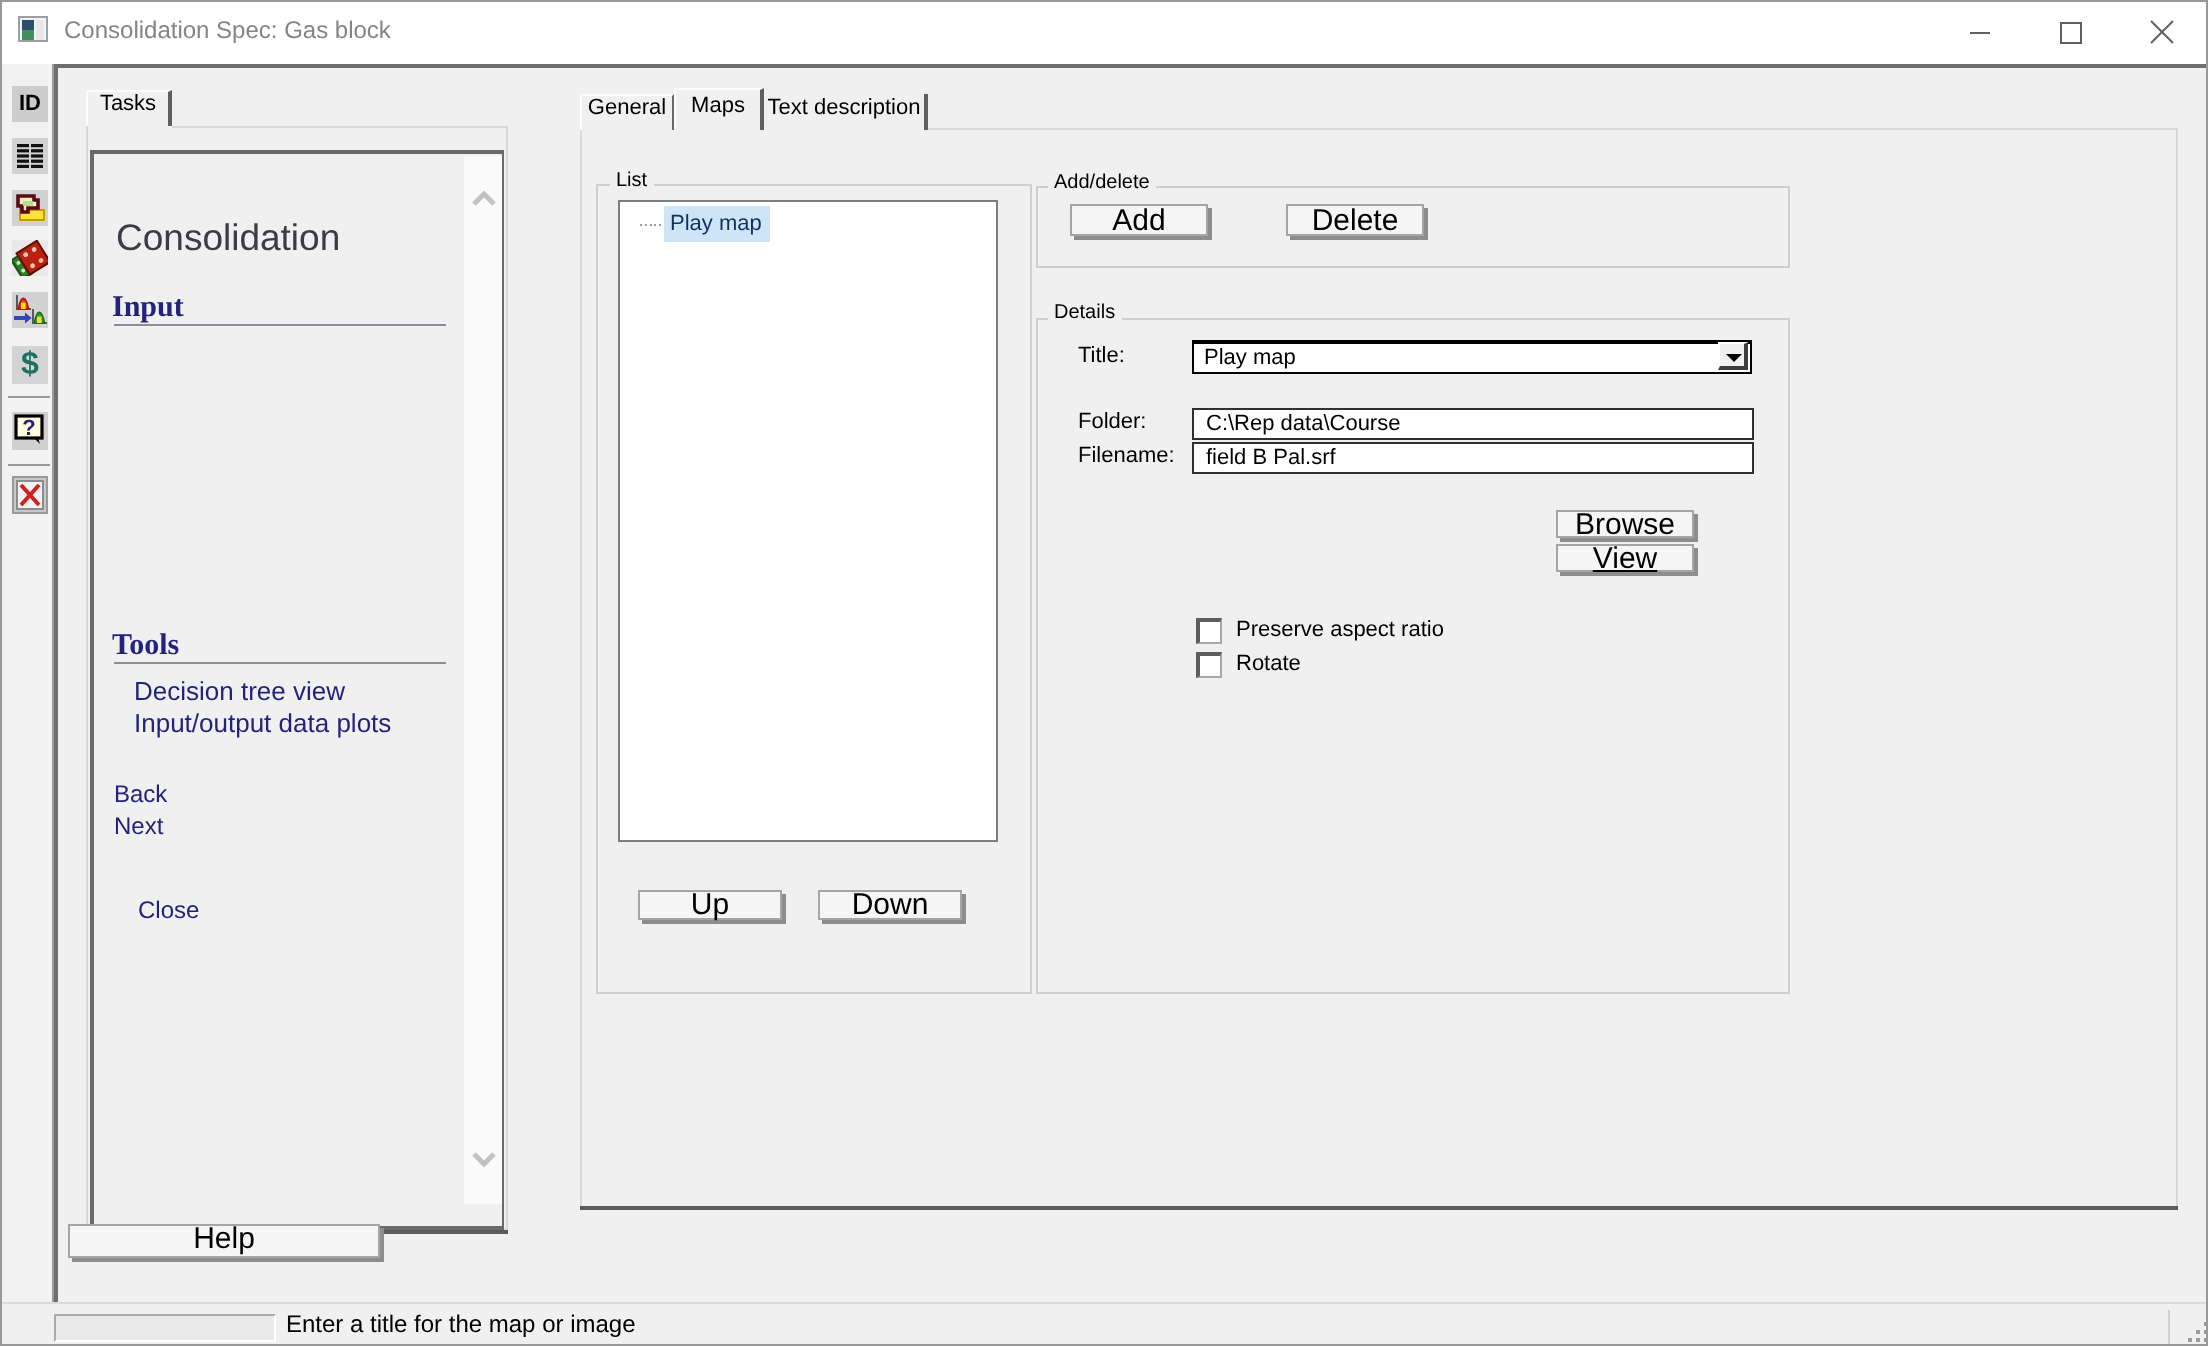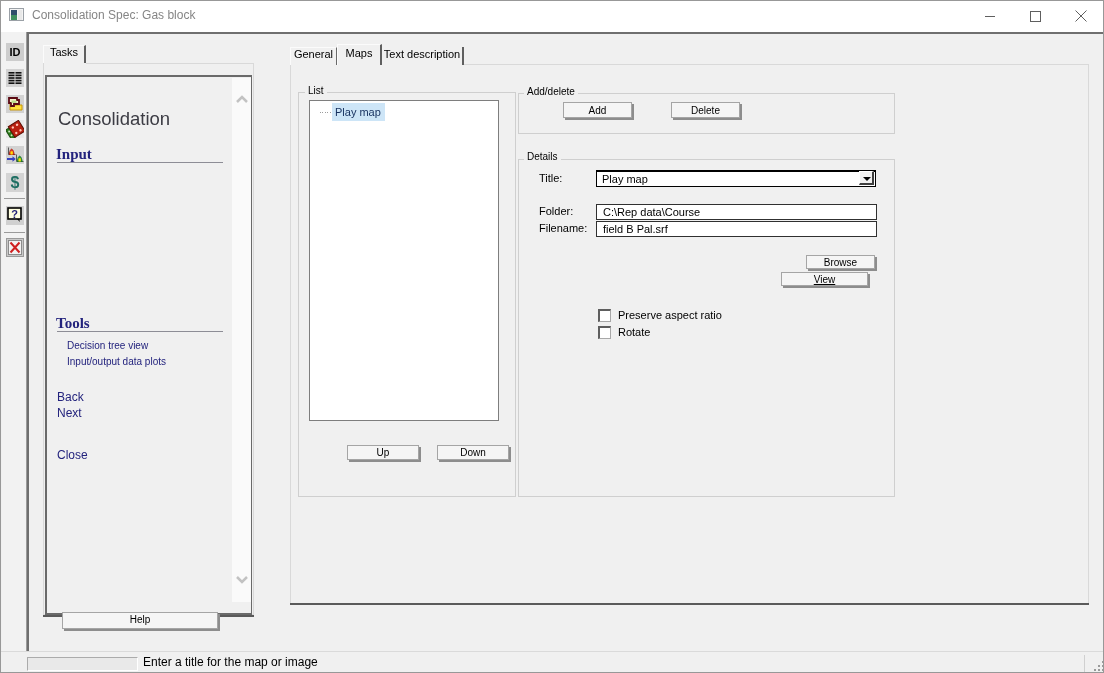--- a/index.html
+++ b/index.html
@@ -7,21 +7,21 @@
        font-family:"Liberation Sans",sans-serif;font-size:11px;color:#000;
        box-sizing:border-box;border:1px solid #989898;overflow:hidden;}
   #win *{box-sizing:border-box;}
   .abs{position:absolute;}
   
   #titlebar{position:absolute;left:0;top:0;width:1102px;height:31px;background:#ffffff;}
   #apptitle{position:absolute;left:31px;top:6.5px;font-size:12px;color:#858585;}
   
   .btn{position:absolute;background:#f5f5f5;border:1px solid #a5a5a5;
        box-shadow:2px 2px 0 #8d8d8d;display:flex;align-items:center;
-       justify-content:center;font-size:10px;color:#000;margin-left:28px;}
+       justify-content:center;font-size:15px;color:#000;}
   
   .grp{position:absolute;border:1px solid #cfcfcf;}
   .grplab{position:absolute;background:#f0f0f0;padding:0 3px;font-size:10px;color:#000;}
   .navy{color:#23237d;}
   .lbl{position:absolute;font-size:11px;color:#000;}
   .edit{position:absolute;background:#fff;border:1px solid #303030;
         font-size:11px;color:#000;display:flex;align-items:center;padding-left:6px;text-align:right;}
   .cb{position:absolute;width:13px;height:13px;background:#fff;border:1px solid #a8a8a8;border-top:2px solid #5e5e5e;border-left:2px solid #5e5e5e;}
   .tab{white-space:nowrap;font-size:11px;padding-bottom:5px;}
 </style>
@@ -138,25 +138,25 @@
   </svg>
   <svg class="abs" style="left:234px;top:574px" width="14" height="10">
     <path d="M2 2 L7 7 L12 2" fill="none" stroke="#c2c2c2" stroke-width="2.5"></path>
   </svg>
 
   <div class="abs" style="left:57px;top:107px;font-size:18.5px;color:#3c3c44;">Consolidation</div>
   <div class="abs navy" style="left:55px;top:145px;font-family:'Liberation Serif',serif;font-size:15px;font-weight:bold;">Input</div>
   <div class="abs" style="left:56px;top:161px;width:166px;height:1px;background:#8d8d96;"></div>
   <div class="abs navy" style="left:55px;top:314px;font-family:'Liberation Serif',serif;font-size:15px;font-weight:bold;">Tools</div>
   <div class="abs" style="left:56px;top:330px;width:166px;height:1px;background:#8d8d96;"></div>
-  <div class="abs navy" style="left:66px;top:337px;font-size:10px;line-height:16px;">
+  <div class="abs navy" style="left:66px;top:337px;font-size:13px;line-height:16px;">
     Decision tree view<br>Input/output data plots
   </div>
   <div class="abs navy" style="left:56px;top:388px;font-size:12px;line-height:16px;">Back<br>Next</div>
-  <div class="abs navy" style="left:56px;top:447px;font-size:12px;">Close</div>
+  <div class="abs navy" style="left:68px;top:447px;font-size:12px;">Close</div>
 
   <div class="abs" style="left:289px;top:63px;width:799px;height:540px;border:1px solid #d9d9d9;"></div>
   <div class="abs" style="left:289px;top:602px;width:799px;height:2px;background:#5a5a5a;"></div>
 
   <div class="abs tab" style="left:289px;top:46px;width:47px;height:18px;background:#f0f0f0;
        border-left:1px solid #fbfbfb;border-top:1px solid #fbfbfb;border-right:1px solid #696969;
        display:flex;align-items:center;justify-content:center;">General</div>
   <div class="abs tab" style="left:336px;top:43px;width:45px;height:21px;background:#f0f0f0;
        border-left:1px solid #fbfbfb;border-top:1px solid #fbfbfb;border-right:2px solid #5f5f5f;
        display:flex;align-items:center;justify-content:center;">Maps</div>
@@ -191,21 +191,21 @@
   <svg class="abs" style="left:862px;top:176px" width="10" height="6">
     <path d="M0 0 L8 0 L4 4 Z" fill="#000"></path>
   </svg>
 
   <div class="lbl" style="left:538px;top:204px;">Folder:</div>
   <div class="edit" style="left:595px;top:203px;width:281px;height:16px;">C:\Rep data\Course</div>
   <div class="lbl" style="left:538px;top:221px;">Filename:</div>
   <div class="edit" style="left:595px;top:220px;width:281px;height:16px;">field B Pal.srf</div>
 
   <div class="btn" style="left:777px;top:254px;width:69px;height:14px;">Browse</div>
-  <div class="btn" style="left:752px;top:271px;width:87px;height:14px;text-decoration:underline;">View</div>
+  <div class="btn" style="left:777px;top:271px;width:69px;height:14px;text-decoration:underline;">View</div>
 
   <div class="cb" style="left:597px;top:308px;"></div>
   <div class="lbl" style="left:617px;top:308px;">Preserve aspect ratio</div>
   <div class="cb" style="left:597px;top:325px;"></div>
   <div class="lbl" style="left:617px;top:325px;">Rotate</div>
 
   <div class="btn" style="left:33px;top:611px;width:156px;height:17px;padding-bottom:2px;">Help</div>
 
   <div class="abs" style="left:0;top:650px;width:1104px;height:1px;background:#dadada;"></div>
   <div class="abs" style="left:26px;top:656px;width:111px;height:14px;background:#e9e9e9;

